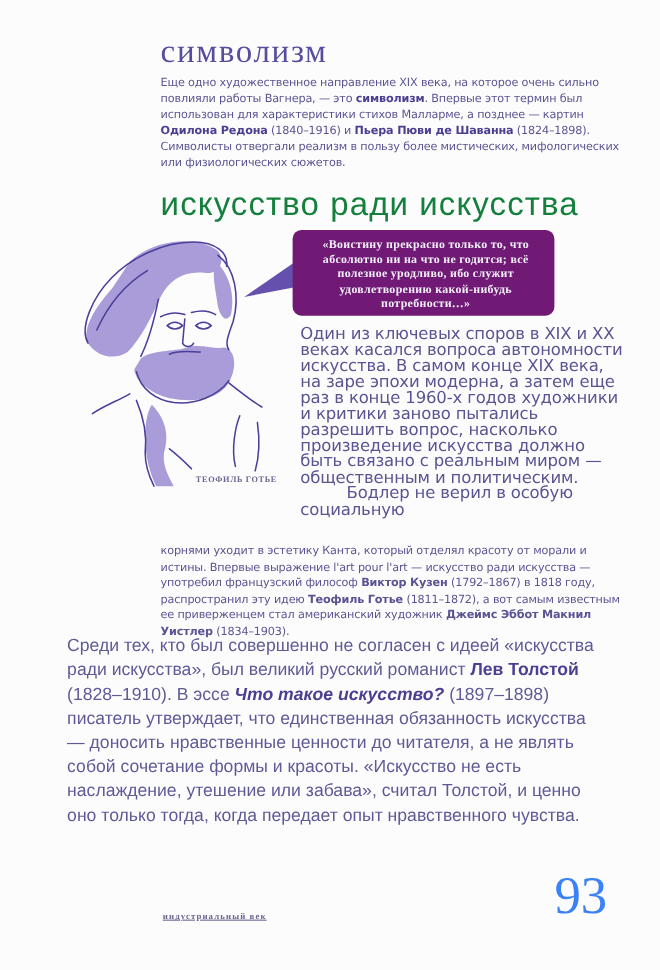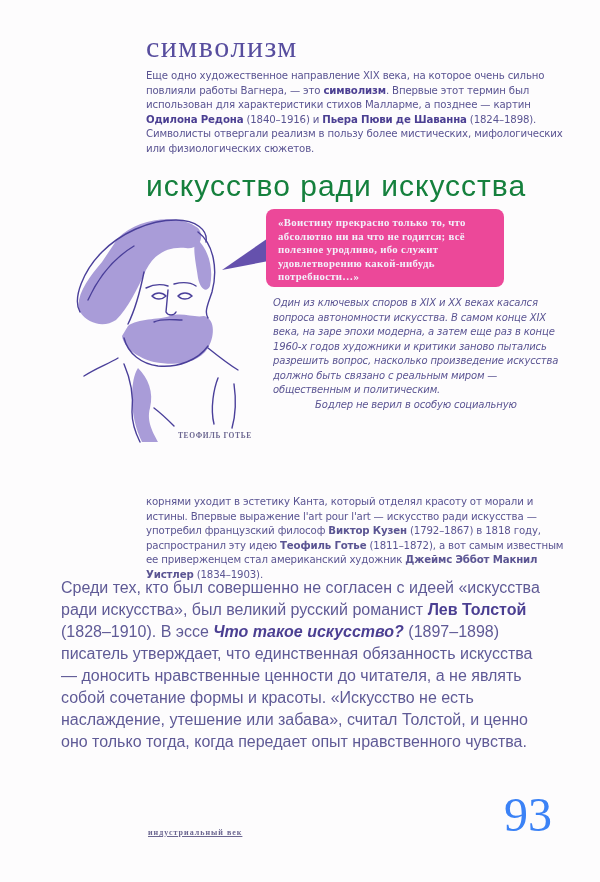--- a/index.html
+++ b/index.html
@@ -37,34 +37,34 @@
     }
     .caption {
       position: absolute; left: 178px; top: 431px;
       font-family: "Liberation Serif", serif;
       font-size: 7.5px; letter-spacing: 0.6px; color: #6b6690;
       font-weight: bold;
     }
 
     .bubble {
       position: absolute; left: 266px; top: 209px; width: 238px; height: 78px;
-      background: #ec4899; border-radius: 8px;
+      background: #701a75; border-radius: 8px;
       box-sizing: border-box; padding: 7px 8px 0 12px;
       font-family: "Liberation Serif", serif; font-weight: bold;
       font-size: 10.8px; line-height: 13.6px; color: #f3f0fb;
       letter-spacing: 0.3px;
+      text-align: center;
     }
     .tail { position: absolute; left: 218px; top: 232px; width: 60px; height: 42px; }
 
     .side-body {
       position: absolute; left: 273px; top: 296px; width: 295px;
       font-family: "DejaVu Sans", sans-serif;
-      font-size: 10px; line-height: 14.5px; color: #5a5492;
+      font-size: 15px; line-height: 14.5px; color: #5a5492;
       letter-spacing: -0.15px;
-      font-style: italic;
     }
     .side-body p { margin: 0; }
     .indent { text-indent: 42px; }
 
     .wide-body {
       position: absolute; left: 146px; top: 456px; width: 420px;
       font-family: "DejaVu Sans", sans-serif;
       font-size: 10.2px; line-height: 14.5px; color: #5a5492;
       letter-spacing: -0.15px;
       margin-top: 39px;

